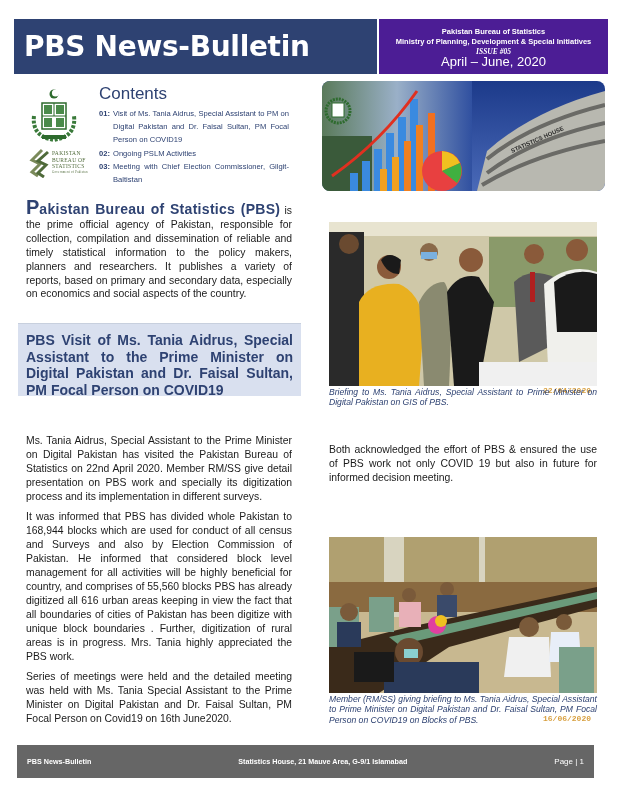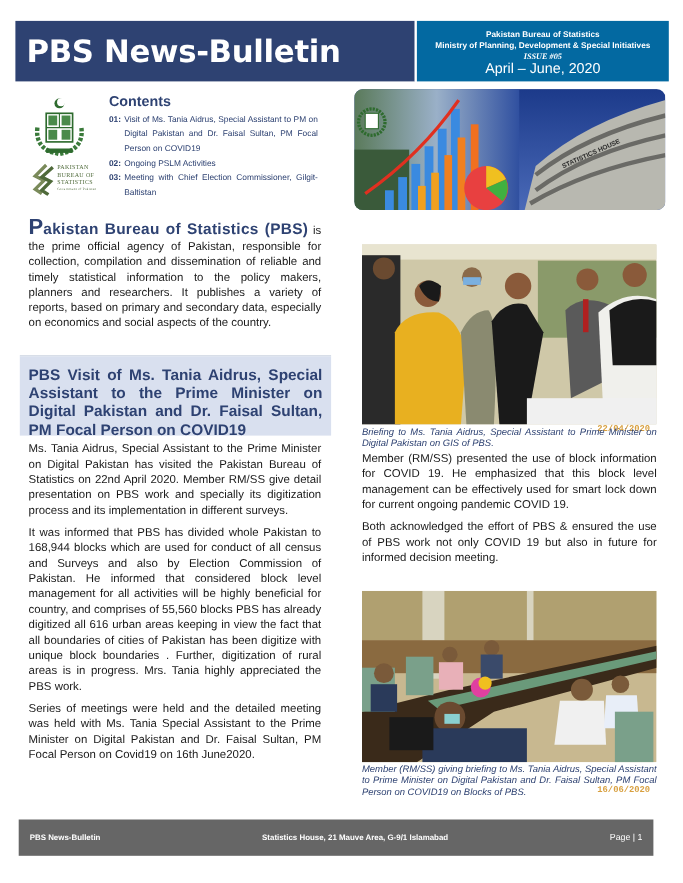--- a/index.html
+++ b/index.html
@@ -4,51 +4,51 @@
 <style>
   * { box-sizing: border-box; margin: 0; padding: 0; }
   html, body { width: 621px; height: 803px; background: #ffffff; overflow: hidden; }
   body { position: relative; font-family: "Liberation Sans", sans-serif; color: #1a1a1a; }
 
   
   .masthead { position: absolute; left: 14px; top: 19px; width: 594px; height: 55px; display: flex; }
   .mast-left { width: 363px; height: 100%; background: #2e4272; display: flex; align-items: center; padding-left: 10px; }
   .mast-title { color: #ffffff; font-family: "DejaVu Sans", sans-serif; font-weight: bold; font-size: 28px; letter-spacing: -0.3px; }
   .mast-sep { width: 2px; background: #ffffff; }
-  .mast-right { flex: 1; background: #0369a1; color: #fff; display: flex; flex-direction: column; align-items: center; justify-content: center; text-align: center; line-height: 10px; }
+  .mast-right { flex: 1; background: #4c1d95; color: #fff; display: flex; flex-direction: column; align-items: center; justify-content: center; text-align: center; line-height: 10px; }
   .mast-right .org { font-size: 7.5px; font-weight: bold; }
   .mast-right .ministry { font-size: 7.5px; font-weight: bold; }
   .mast-right .issue { font-size: 7.5px; font-style: italic; font-weight: bold; font-family: "Liberation Serif", serif; }
   .mast-right .period { font-size: 13px; }
 
   
   .emblem { position: absolute; left: 28px; top: 88px; width: 52px; height: 56px; }
   .pbs-logo { position: absolute; left: 28px; top: 148px; width: 60px; height: 30px; }
 
   
   .contents { position: absolute; left: 99px; top: 84px; width: 190px; }
-  .contents h3 { color: #2e4272; font-size: 13px; font-weight: bold; margin-bottom: 3px; }
+  .contents h3 { color: #2e4272; font-size: 17px; font-weight: normal; margin-bottom: 3px; }
   .toc-item { font-size: 7.6px; color: #2e4272; line-height: 13.2px; display: flex; text-align: justify; }
   .toc-num { font-weight: bold; color: #2e4272; white-space: nowrap; margin-right: 3px; }
   .toc-text { flex: 1; }
 
   
   .banner { position: absolute; left: 322px; top: 81px; width: 283px; height: 110px; border-radius: 8px; overflow: hidden; }
 
   
   .left-col { position: absolute; left: 26px; width: 266px; }
   .intro { top: 200px; font-size: 10.4px; line-height: 13.9px; text-align: justify; color: #1a1a1a; }
   .intro .dropcap { font-size: 20px; font-weight: bold; color: #2e4272; line-height: 14px; }
   .intro .lead { font-weight: bold; color: #2e4272; font-size: 14px; letter-spacing: 0.3px; }
   .intro-rule { position: absolute; left: 18px; top: 323px; width: 283px; height: 1px; background: #c8d0de; }
 
   .headline-box { position: absolute; left: 18px; top: 324px; width: 283px; height: 72px; background: #d9e0ef; padding: 8px 8px; }
   .headline { font-size: 14px; font-weight: bold; color: #2e4272; line-height: 16.5px; text-align: justify; }
 
-  .body-text { font-size: 10.4px; line-height: 14px; text-align: justify; color: #1a1a1a; }
+  .body-text { font-size: 10.4px; line-height: 14px; text-align: justify; color: #1a1a1a; margin-top: 32px; }
   .body-text p { margin-bottom: 6px; }
   .main-article { top: 402px; }
 
   
   .photo { position: absolute; left: 329px; width: 268px; overflow: hidden; }
   .photo1 { top: 222px; height: 176px; }
   .photo2 { top: 537px; height: 189px; }
   .caption { position: absolute; left: 329px; width: 268px; font-size: 8.6px; font-style: italic; color: #2e4272; line-height: 10.4px; text-align: justify; }
   .caption1 { top: 387px; }
   .caption2 { top: 694px; }
@@ -199,21 +199,20 @@
     <path d="M215 62 Q240 40 268 50 L268 164 L220 164 Z" fill="#f0f0ec"></path>
     <path d="M225 60 Q245 45 268 52 L268 110 L228 110 Z" fill="#1a1a1a"></path>
     <circle cx="248" cy="28" r="11" fill="#8a5a3a"></circle>
     <rect x="150" y="140" width="118" height="24" fill="#f0f0f0"></rect>
   </svg>
   <span class="date-stamp">22/04/2020</span>
 </div>
 <div class="caption caption1">Briefing to Ms. Tania Aidrus, Special Assistant to Prime Minister on Digital Pakistan on GIS of PBS.</div>
 
 <div class="right-text body-text">
-  <p>Member (RM/SS) presented the use of block information for COVID 19. He emphasized that this block level management can be effectively used for smart lock down for current ongoing pandemic COVID 19.</p>
   <p>Both acknowledged the effort of PBS &amp; ensured the use of PBS work not only COVID 19 but also in future for informed decision meeting.</p>
 </div>
 
 <div class="photo photo2">
   <svg width="268" height="156" viewBox="0 0 268 156">
     <rect width="268" height="156" fill="#c8b890"></rect>
     <rect x="0" y="0" width="268" height="45" fill="#b0a070"></rect>
     <rect x="55" y="0" width="20" height="80" fill="#d8d4c0"></rect>
     <rect x="150" y="0" width="6" height="55" fill="#d8d4c0"></rect>
     <rect x="0" y="45" width="268" height="30" fill="#8a6a40"></rect>

